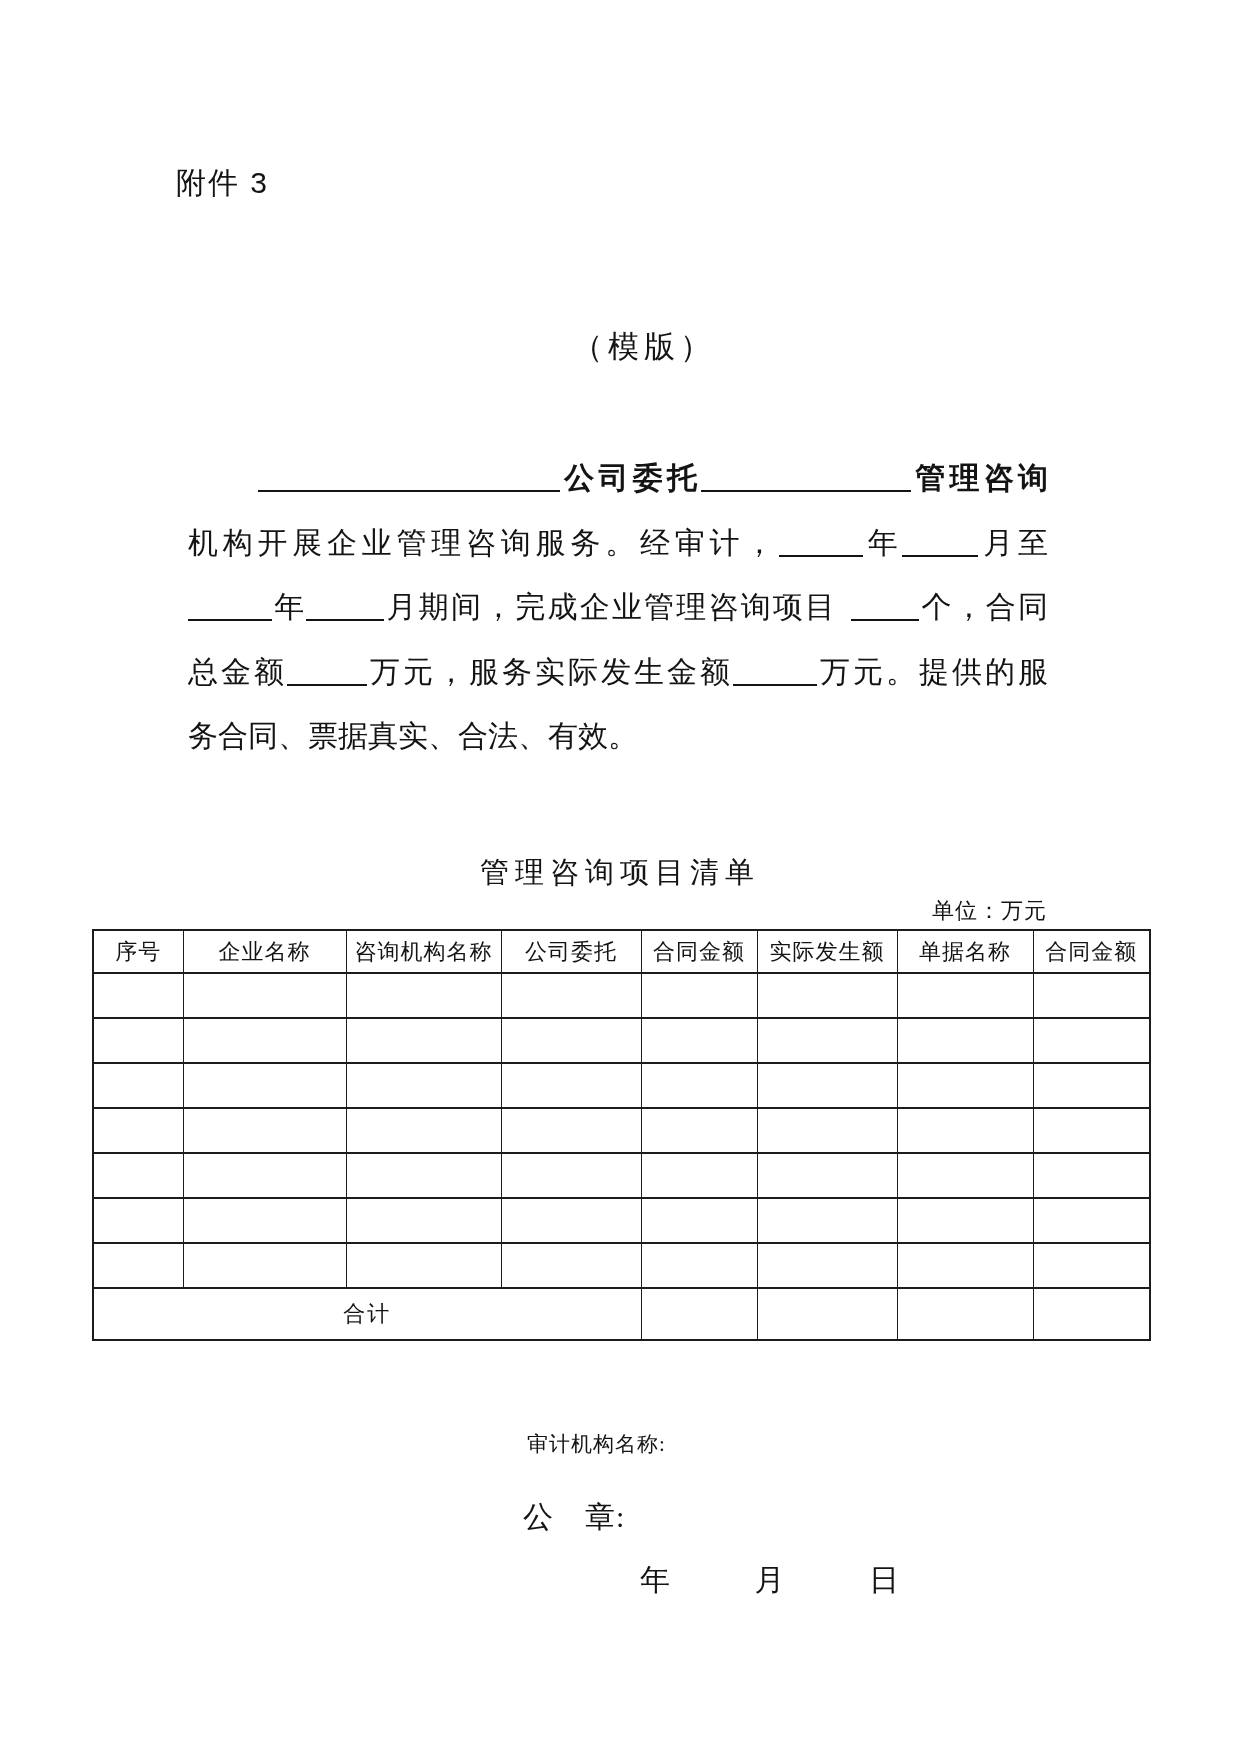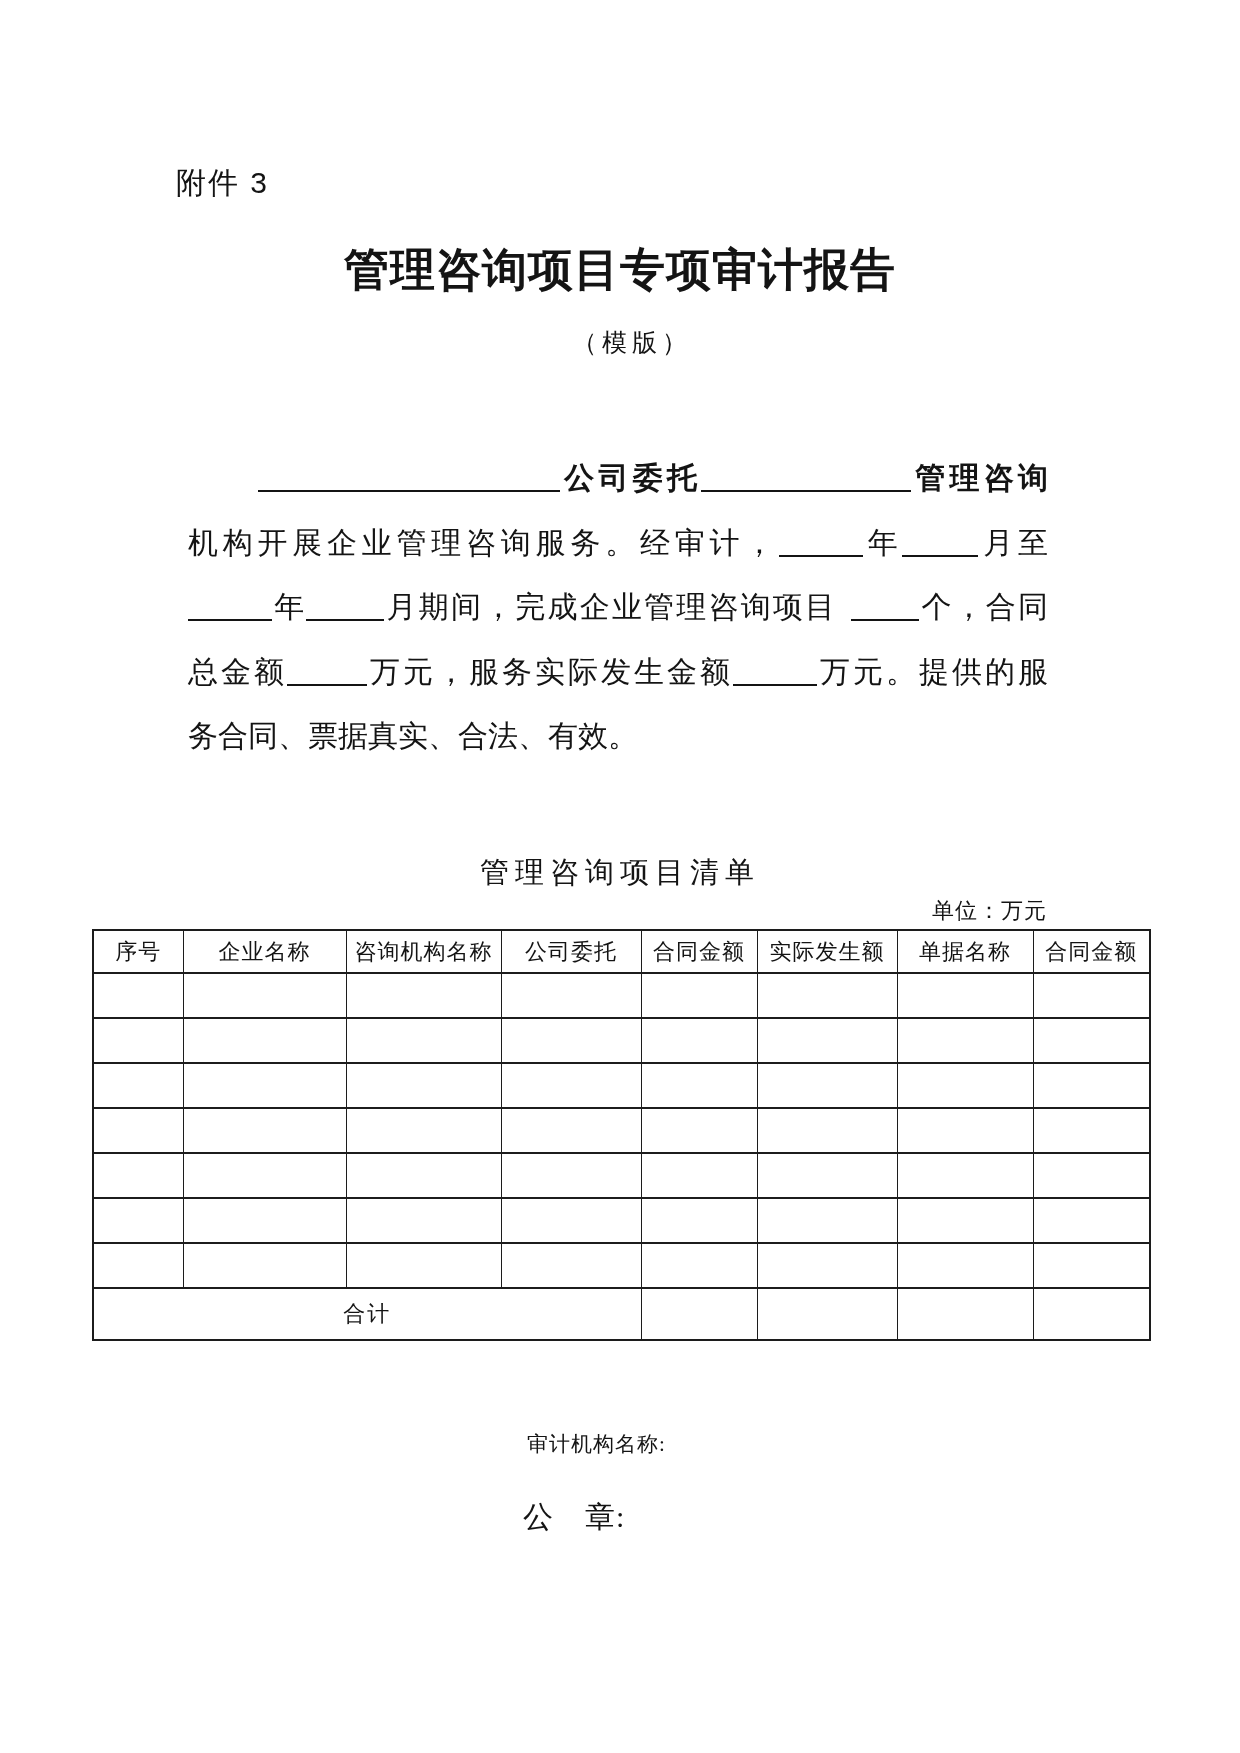--- a/index.html
+++ b/index.html
@@ -35,21 +35,21 @@
     text-align:center;
     font-family:"Liberation Sans","DejaVu Sans",sans-serif;
     font-weight:700;
     font-size:45px;
     letter-spacing:1px;
   }
   .subtitle{
     position:absolute;
     left:572px;
     top:326px;
-    font-size:25px;
+    font-size:31px;
     letter-spacing:5px;
   }
   .para{
     position:absolute;
     left:188px;
     top:446px;
     width:860px;
     font-size:30px;
     line-height:64.5px;
   }
@@ -138,21 +138,20 @@
     margin-left:77px;
   }
 </style>
 </head>
 <body>
 
 <div class="page">
 
   <div class="attachment">附件 3</div>
 
-  <div class="title">管理咨询项目专项审计报告</div>
 
   <div class="subtitle">（模版）</div>
 
   <div class="para" id="para">
       <div class="pline justify" style="text-indent: 70px; font-weight: bold;"><span class="blank" style="width: 302px;"></span><span>公司委托</span><span class="blank" style="width: 210px;"></span><span>管理咨询</span></div>
       <div class="pline justify"><span>机构开展企业管理咨询服务。经审计，</span><span class="blank" style="width: 84px;"></span><span>年</span><span class="blank" style="width: 76px;"></span><span>月至</span></div>
       <div class="pline justify"><span class="blank" style="width: 84px;"></span><span>年</span><span class="blank" style="width: 78px;"></span><span>月期间，完成企业管理咨询项目</span><span class="gap" style="width: 14px;"></span><span class="blank" style="width: 68px;"></span><span>个，合同</span></div>
       <div class="pline justify"><span>总金额</span><span class="blank" style="width: 80px;"></span><span>万元，服务实际发生金额</span><span class="blank" style="width: 84px;"></span><span>万元。提供的服</span></div>
       <div class="pline"><span>务合同、票据真实、合法、有效。</span></div>
     </div>
@@ -262,14 +261,19 @@
           <td></td>
           <td></td>
         </tr>
       </tbody>
   </table>
 
   <div class="footer-auditor">审计机构名称:</div>
 
   <div class="footer-seal">公　章:</div>
 
+  <div class="date-line">
+    <span class="date-part">年</span>
+    <span class="date-part">月</span>
+    <span class="date-part">日</span>
+  </div>
 
 </div>
 
 </body></html>

